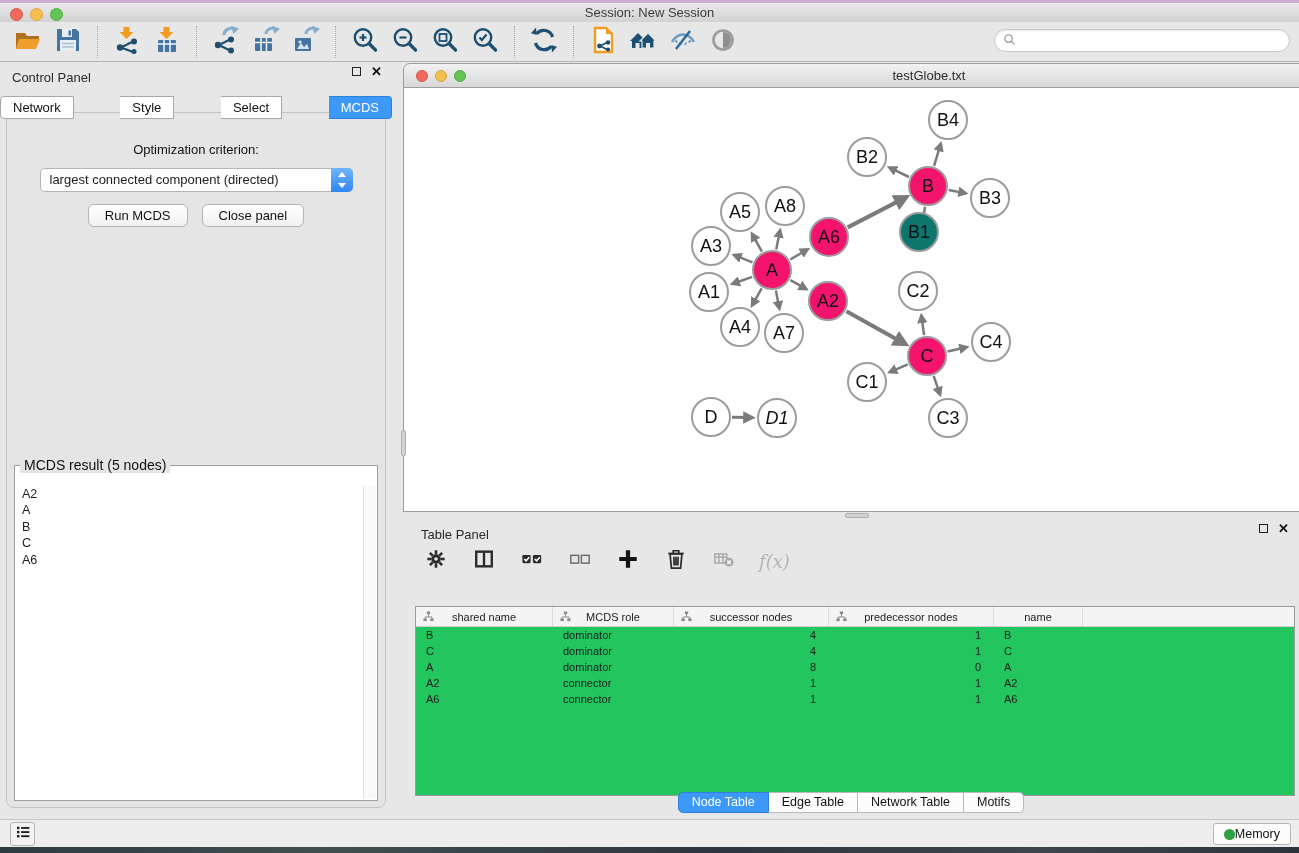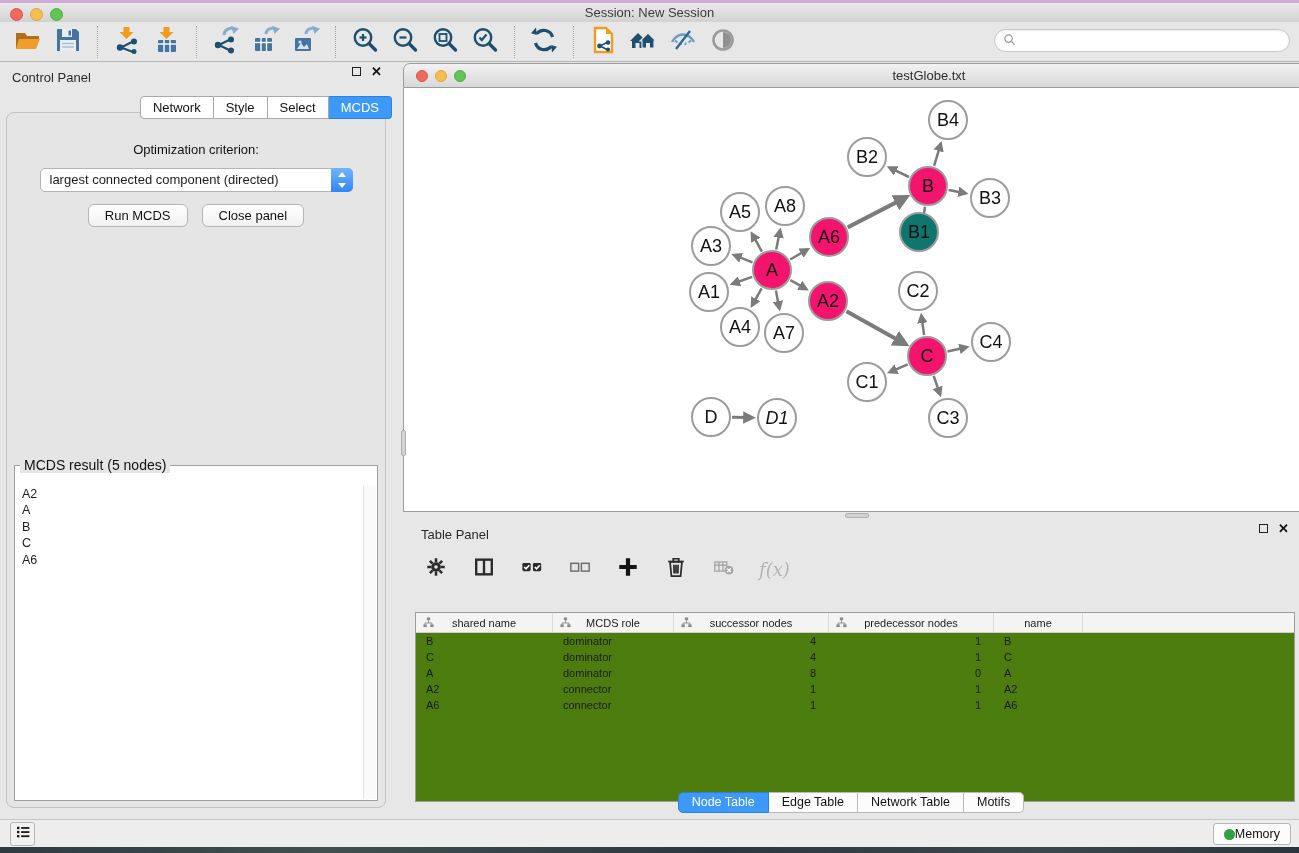--- a/index.html
+++ b/index.html
@@ -49,21 +49,21 @@
 
   
   .panel-title { font-size:13px; color:#2a2a2a; }
   .win-ctrls { position:absolute; right:10px; top:4px; display:flex; gap:10px; align-items:center; }
   .float-box { width:9px; height:9px; border:1.5px solid #222; display:inline-block; }
   .close-x { font-size:13px; font-weight:700; color:#111; line-height:9px; }
 
   
   .control-panel { position:absolute; left:0; top:63px; width:392px; height:756px; background:#e7e7e7; }
   .cp-header { position:relative; height:24px; padding:5px 0 0 12px; }
-  .cp-tabs { position:absolute; top:33px; left:0; right:0; display:flex; justify-content:flex-end; z-index:2; }
+  .cp-tabs { position:absolute; top:33px; left:0; right:0; display:flex; justify-content:space-between; z-index:2; }
   .cp-tab {
     padding:3px 12px; font-size:13px; background:#fff; border:1px solid #a8a8a8;
     border-left:none; cursor:default; color:#111;
   }
   .cp-tab:first-child { border-left:1px solid #a8a8a8; border-radius:4px 0 0 4px; }
   .cp-tab:last-child { border-radius:0 4px 4px 0; }
   .cp-tab.active { background:#3d99f7; border-color:#2f80dd; color:#fff; }
   .cp-body {
     position:absolute; left:6px; right:6px; top:49px; bottom:11px;
     background:#e5e5e5; border:1px solid #c3c3c3; border-radius:8px;
@@ -119,28 +119,28 @@
   .nw-grip {
     position:absolute; right:1px; bottom:1px; width:13px; height:13px;
     background: repeating-linear-gradient(135deg, transparent 0 2px, #b9b9b9 2px 3px);
   }
   .splitter-v { position:absolute; left:401px; top:430px; width:5px; height:26px; background:#d2d2d2; border:1px solid #b0b0b0; border-radius:2px; z-index:5;}
   .splitter-h { position:absolute; left:845px; top:513px; width:24px; height:5px; background:#d2d2d2; border:1px solid #b0b0b0; border-radius:2px; z-index:5;}
 
   
   .table-panel { position:absolute; left:403px; top:520px; width:896px; height:299px; background:#e7e7e7; }
   .tp-header { position:relative; height:24px; padding:5px 0 0 18px; }
-  .tp-toolbar { position:absolute; top:28px; left:16px; right:8px; height:42px; display:flex; align-items:center; gap:14px; }
+  .tp-toolbar { position:absolute; top:20px; left:16px; right:8px; height:42px; display:flex; align-items:center; gap:14px; }
   .tp-btn { width:34px; height:34px; display:flex; align-items:center; justify-content:center; cursor:default; }
   .tp-btn svg { width:22px; height:22px; }
   .tp-btn.disabled { opacity:1; }
   .fx-label { font-family:"DejaVu Serif", serif; font-style:italic; font-size:18px; color:#b3b3b3; margin-left:4px; cursor:default; }
   .tp-table {
-    position:absolute; left:12px; top:92px; width:880px; height:190px;
-    background:#4d7c0f; border:1px solid #9c9c9c; overflow:hidden;
+    position:absolute; left:12px; top:86px; width:880px; height:190px;
+    background:#22c55e; border:1px solid #9c9c9c; overflow:hidden;
   }
   .tp-thead { display:flex; height:20px; background:#f4f4f4; border-bottom:1px solid #cfcfcf; }
   .tp-th {
     position:relative; display:flex; align-items:center; justify-content:center;
     font-size:11px; color:#1c1c1c; border-right:1px solid #dadada; flex:none;
   }
   .tp-th .tree-ic { position:absolute; left:7px; top:4px; }
   .tp-th.filler { flex:1; border-right:none; }
   .tp-tr { display:flex; height:16px; }
   .tp-td { font-size:11px; line-height:16px; flex:none; padding:0 10px; white-space:nowrap; overflow:hidden; }

